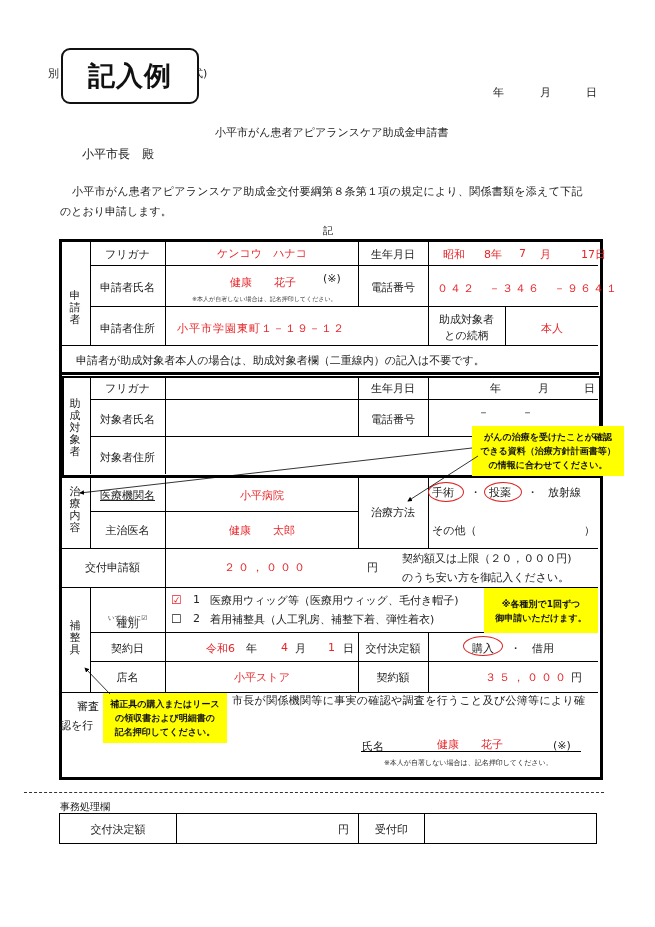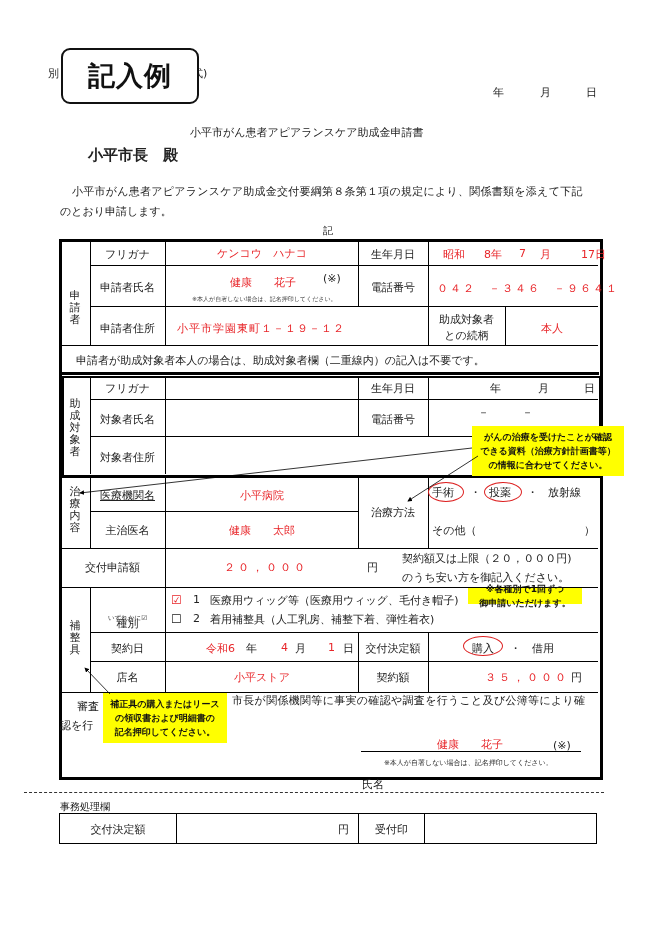--- a/index.html
+++ b/index.html
@@ -26,22 +26,22 @@
 <span class="t" style="left:48px;top:66px;font-size:11px;">別</span>
 <span class="t" style="left:192px;top:66px;font-size:11px;">式)</span>
 <div class="badge">記入例</div>
 
 <div class="abs" style="left:493px;top:85px;font-size:11px;">
   <span class="t" style="left:0;top:0">年</span>
   <span class="t" style="left:47px;top:0">月</span>
   <span class="t" style="left:93px;top:0">日</span>
 </div>
 
-<span class="t" style="left:190px;top:125px;font-size:11px;text-align:right;">小平市がん患者アピアランスケア助成金申請書</span>
-<span class="t" style="left:88px;top:146px;font-size:15px;font-weight:bold;">小平市長　殿</span>
+<span class="t" style="left:215px;top:125px;font-size:11px;text-align:right;">小平市がん患者アピアランスケア助成金申請書</span>
+<span class="t" style="left:82px;top:146px;font-size:12px;">小平市長　殿</span>
 <span class="t" style="left:72px;top:184px;font-size:11px;letter-spacing:0.25px;">小平市がん患者アピアランスケア助成金交付要綱第８条第１項の規定により、関係書類を添えて下記</span>
 <span class="t" style="left:60px;top:204px;font-size:11px;">のとおり申請します。</span>
 <span class="t" style="left:323px;top:224px;font-size:10px;">記</span>
 
 <div class="abs" style="left:59px;top:239px;width:538px;height:535px;border:3px solid #000;"></div>
 
 <div class="hl" style="left:90px;top:265px;width:508px;height:1px;"></div>
 <div class="hl" style="left:90px;top:306px;width:508px;height:1px;"></div>
 <div class="hl" style="left:60px;top:345px;width:538px;height:1px;"></div>
 <div class="vl" style="left:90px;top:240px;width:1px;height:105px;"></div>
@@ -172,21 +172,21 @@
 
 <span class="t c" style="left:90px;top:670px;width:75px;">店名</span>
 <span class="t c red" style="left:166px;top:670px;width:192px;">小平ストア</span>
 <span class="t c" style="left:358px;top:670px;width:70px;">契約額</span>
 <span class="t red" style="left:485px;top:670px;letter-spacing:3px;">３５，０００</span>
 <span class="t" style="left:571px;top:670px;">円</span>
 
 <span class="t" style="left:77px;top:699px;">審査</span>
 <span class="t" style="left:232px;top:693px;letter-spacing:0.3px;">市長が関係機関等に事実の確認や調査を行うこと及び公簿等により確</span>
 <span class="t" style="left:60px;top:718px;">認を行</span>
-<span class="t" style="left:362px;top:777px;">氏名</span>
+<span class="t" style="left:362px;top:739px;">氏名</span>
 <span class="t red" style="left:437px;top:737px;">健康　　花子</span>
 <span class="t" style="left:553px;top:739px;">(※)</span>
 <div class="hl" style="left:361px;top:751px;width:220px;height:1px;"></div>
 <span class="t" style="left:384px;top:758px;font-size:7px;">※本人が自署しない場合は、記名押印してください。</span>
 
 <div class="abs" style="left:24px;top:792px;width:580px;height:0;border-top:1px dashed #333;"></div>
 
 <span class="t" style="left:60px;top:800px;font-size:10px;">事務処理欄</span>
 <div class="abs" style="left:59px;top:813px;width:536px;height:29px;border:1px solid #000;"></div>
 <div class="vl" style="left:176px;top:813px;width:1px;height:30px;"></div>
@@ -196,21 +196,21 @@
 <span class="t" style="left:177px;top:820px;width:160px;height:16px;"></span>
 <span class="t" style="left:338px;top:822px;">円</span>
 <span class="t c" style="left:359px;top:822px;width:65px;">受付印</span>
 <span class="t" style="left:426px;top:815px;width:168px;height:26px;"></span>
 
 <div class="callout" style="left:472px;top:426px;width:152px;height:50px;">
   <span>がんの治療を受けたことが確認</span>
   <span>できる資料（治療方針計画書等）</span>
   <span>の情報に合わせてください。</span>
 </div>
-<div class="callout" style="left:468px;top:588px;width:114px;height:16px;justify-content:center;">
+<div class="callout" style="left:484px;top:588px;width:114px;height:45px;justify-content:center;">
   <span>※各種別で1回ずつ</span>
   <span>御申請いただけます。</span>
 </div>
 <div class="callout" style="left:103px;top:693px;width:124px;height:50px;">
   <span>補正具の購入またはリース</span>
   <span>の領収書および明細書の</span>
   <span>記名押印してください。</span>
 </div>
 
 <svg class="abs" style="left:0;top:0;" width="655" height="927">

